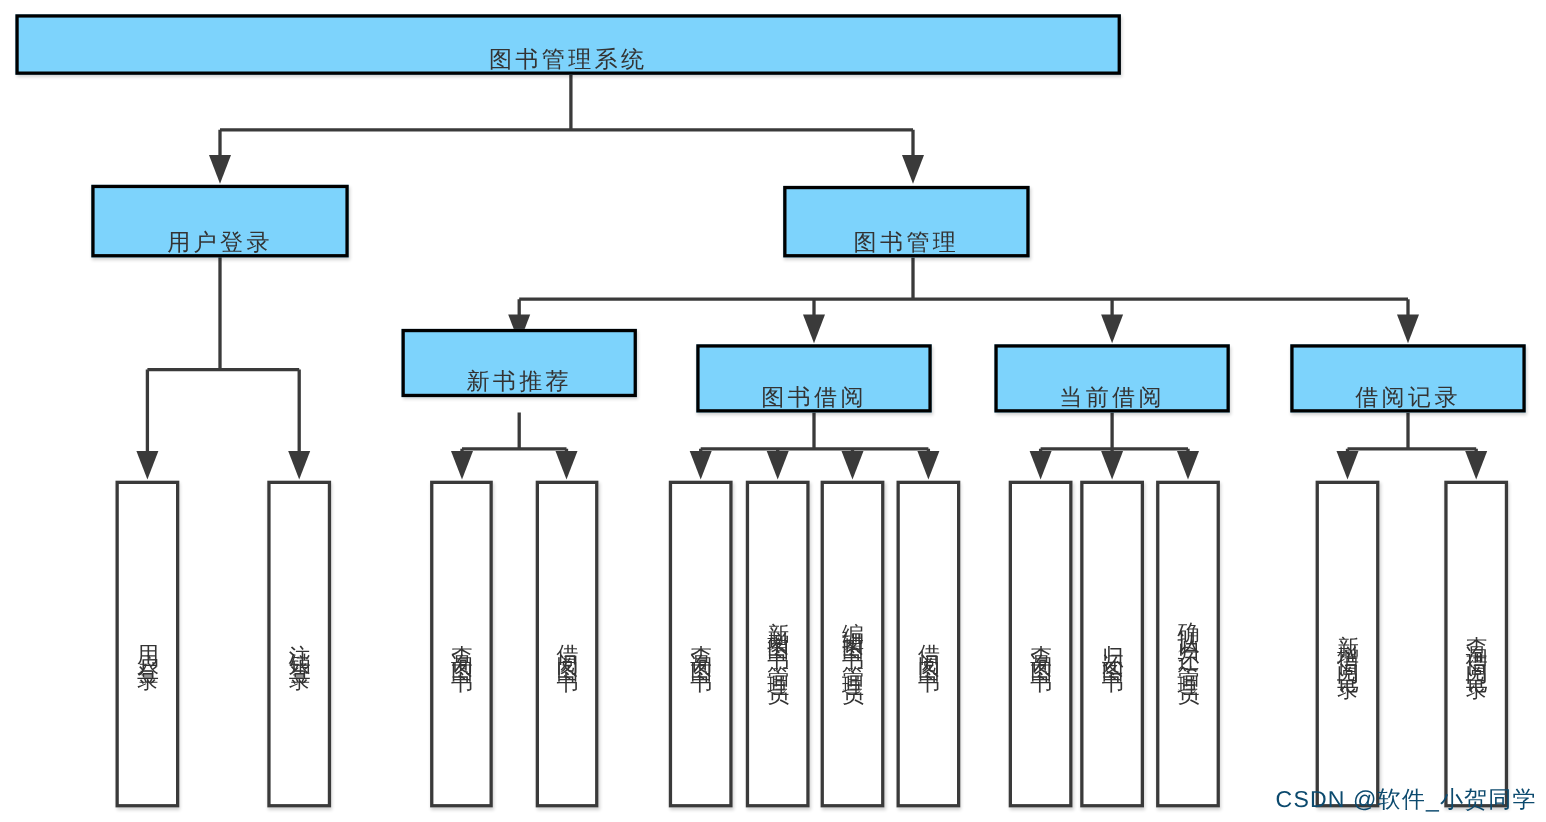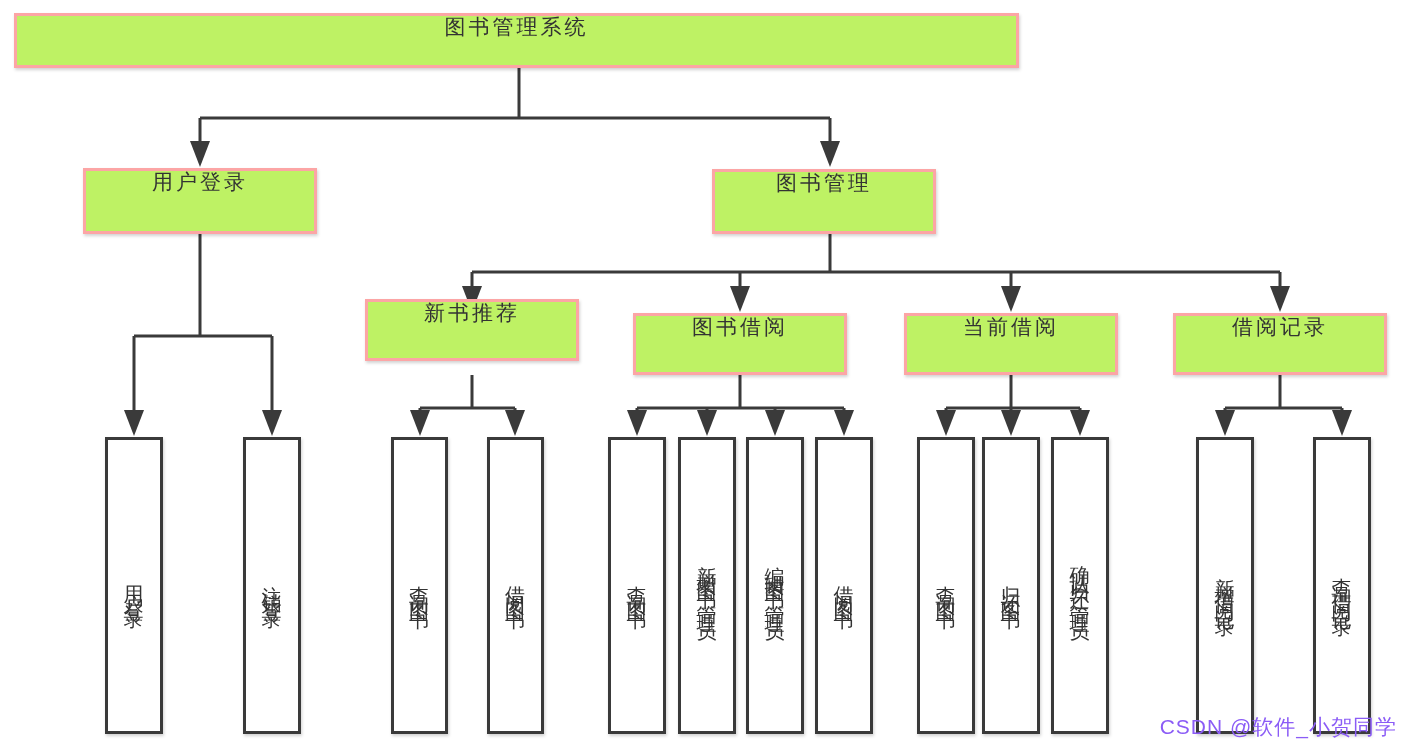--- a/index.html
+++ b/index.html
@@ -14,24 +14,24 @@
   }
   .connectors {
     position: absolute;
     left: 0; top: 0;
     width: 1405px; height: 747px;
     pointer-events: none;
   }
   .hbox {
     position: absolute;
     box-sizing: border-box;
-    border: 3px solid #fca5a5;
-    background: #bef264;
+    border: 3px solid #000000;
+    background: #7dd3fc;
     display: flex;
-    align-items: flex-start;
+    align-items: flex-end;
     justify-content: center;
     box-shadow: 1px 2px 3px rgba(0,0,0,0.18);
   }
   .htext {
     font-size: 21px;
     letter-spacing: 3px;
     line-height: 1;
     color: #333333;
     white-space: nowrap;
   }
@@ -53,21 +53,21 @@
     font-size: 20px;
     letter-spacing: 8px;
     line-height: 1;
     color: #333333;
   }
   .watermark {
     position: absolute;
     right: 8px;
     bottom: 6px;
     font-size: 21px;
-    color: #8b5cf6;
+    color: #0c4a6e;
     letter-spacing: 1px;
     white-space: nowrap;
     margin-left: 36px;
   }
 </style>
 </head>
 <body>
 
 <div class="canvas">
 

